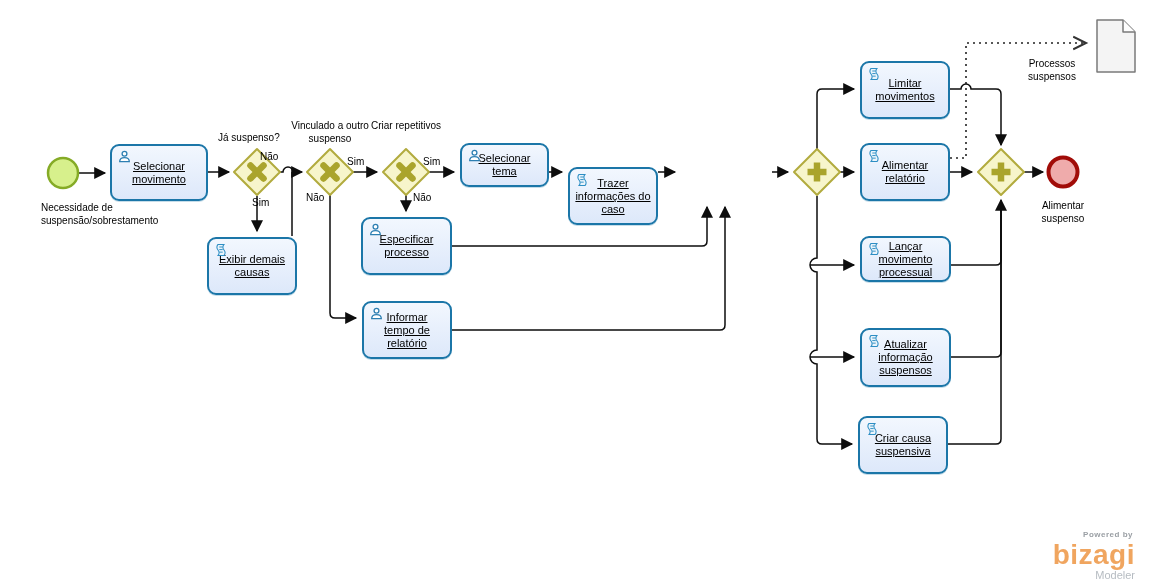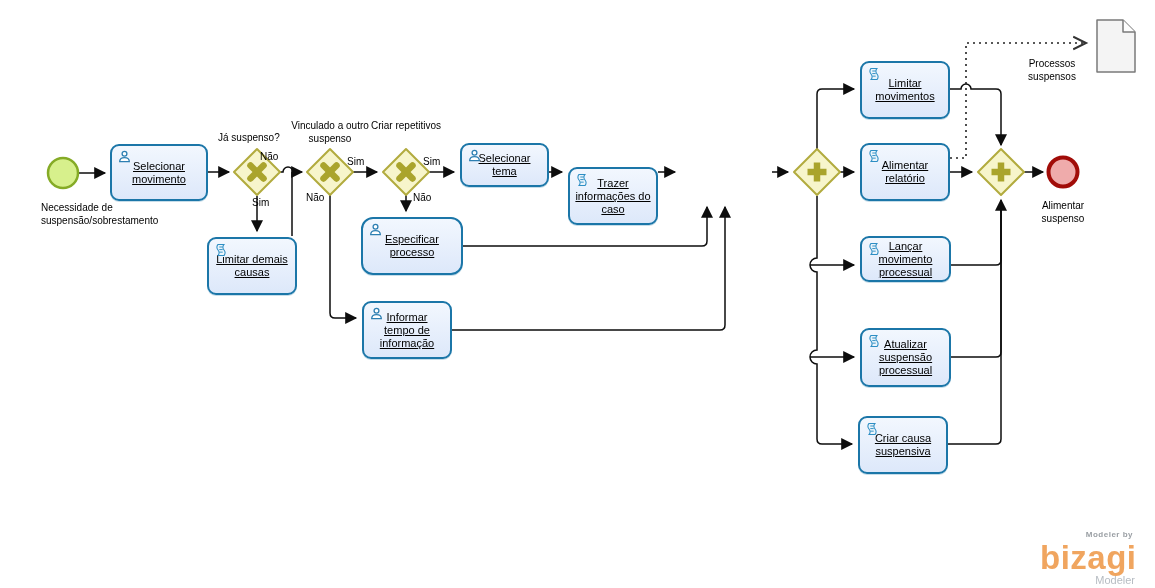--- a/index.html
+++ b/index.html
@@ -16,21 +16,21 @@
     font-size:11px;line-height:13px;text-align:center;
     box-shadow:0 1px 0 rgba(27,118,168,.25);
   }
   .task .tlabel{display:block;max-width:76px;text-decoration:underline;}
   .ticon{position:absolute;top:4px;left:6px;}
   .lbl{position:absolute;font-size:10px;line-height:13px;white-space:nowrap;}
   .wrap{white-space:normal;text-align:center;}
   .leftal{text-align:left;}
   #logo{position:absolute;right:20px;top:531px;width:95px;line-height:1;}
   #logo .pby{font-size:8px;font-weight:bold;color:#9a9fa4;letter-spacing:.5px;text-align:right;margin-right:2px;}
-  #logo .brand{font-size:33px;font-weight:bold;color:#f0a55f;letter-spacing:.5px;margin-top:2px;text-align:right;}
+  #logo .brand{font-size:28px;font-weight:bold;color:#f0a55f;letter-spacing:.5px;margin-top:2px;text-align:right;}
   #logo .prod{font-size:11px;color:#b6bcc2;margin-top:1px;text-align:right;}
 </style>
 </head>
 <body>
 
 <div id="canvas">
 
   <svg id="edges" width="1155" height="588" viewBox="0 0 1155 588">
     <defs>
       <marker id="arr" viewBox="0 0 10 10" refX="9" refY="5" markerWidth="9" markerHeight="8" orient="auto-start-reverse">
@@ -127,37 +127,37 @@
         <path d="M1.8 12.6 q0 -4.4 5.2 -4.4 q5.2 0 5.2 4.4 z" fill="#fff" stroke="#2d7fb2" stroke-width="1.4"></path>
       </svg>
     <span class="tlabel">Selecionar movimento</span>
   </div>
 
   <div class="task" style="left:207px;top:237px;width:90px;height:58px;">
     <svg class="ticon" viewBox="0 0 14 16" width="12" height="14">
         <path d="M3.5 1.5 q-2.6 3.3 0 6.5 q2.6 3.3 0 6.5 h7 q2.6 -3.3 0 -6.5 q-2.6 -3.3 0 -6.5 z" fill="#eaf4fb" stroke="#2d8ec4" stroke-width="1.2"></path>
         <path d="M5 4.5 h4 M5 7.5 h4 M5 10.5 h4" stroke="#2d8ec4" stroke-width="1.1"></path>
       </svg>
-    <span class="tlabel">Limitar demais causas</span>
-  </div>
-
-  <div class="task" style="left:361px;top:217px;width:102px;height:58px;border-radius:12px;">
+    <span class="tlabel">Exibir demais causas</span>
+  </div>
+
+  <div class="task" style="left:361px;top:217px;width:91px;height:58px;">
     <svg class="ticon" viewBox="0 0 14 14" width="13" height="13">
         <circle cx="7" cy="4" r="2.6" fill="#fff" stroke="#2d7fb2" stroke-width="1.4"></circle>
         <path d="M1.8 12.6 q0 -4.4 5.2 -4.4 q5.2 0 5.2 4.4 z" fill="#fff" stroke="#2d7fb2" stroke-width="1.4"></path>
       </svg>
     <span class="tlabel">Especificar processo</span>
   </div>
 
   <div class="task" style="left:362px;top:301px;width:90px;height:58px;">
     <svg class="ticon" viewBox="0 0 14 14" width="13" height="13">
         <circle cx="7" cy="4" r="2.6" fill="#fff" stroke="#2d7fb2" stroke-width="1.4"></circle>
         <path d="M1.8 12.6 q0 -4.4 5.2 -4.4 q5.2 0 5.2 4.4 z" fill="#fff" stroke="#2d7fb2" stroke-width="1.4"></path>
       </svg>
-    <span class="tlabel" style="max-width:60px;">Informar tempo de informação</span>
+    <span class="tlabel" style="max-width:60px;">Informar tempo de relatório</span>
   </div>
 
   <div class="task" style="left:460px;top:143px;width:89px;height:44px;">
     <svg class="ticon" viewBox="0 0 14 14" width="13" height="13">
         <circle cx="7" cy="4" r="2.6" fill="#fff" stroke="#2d7fb2" stroke-width="1.4"></circle>
         <path d="M1.8 12.6 q0 -4.4 5.2 -4.4 q5.2 0 5.2 4.4 z" fill="#fff" stroke="#2d7fb2" stroke-width="1.4"></path>
       </svg>
     <span class="tlabel" style="max-width:62px;">Selecionar tema</span>
   </div>
 
@@ -192,21 +192,21 @@
         <path d="M5 4.5 h4 M5 7.5 h4 M5 10.5 h4" stroke="#2d8ec4" stroke-width="1.1"></path>
       </svg>
     <span class="tlabel">Lançar movimento processual</span>
   </div>
 
   <div class="task" style="left:860px;top:328px;width:91px;height:59px;">
     <svg class="ticon" viewBox="0 0 14 16" width="12" height="14">
         <path d="M3.5 1.5 q-2.6 3.3 0 6.5 q2.6 3.3 0 6.5 h7 q2.6 -3.3 0 -6.5 q-2.6 -3.3 0 -6.5 z" fill="#eaf4fb" stroke="#2d8ec4" stroke-width="1.2"></path>
         <path d="M5 4.5 h4 M5 7.5 h4 M5 10.5 h4" stroke="#2d8ec4" stroke-width="1.1"></path>
       </svg>
-    <span class="tlabel">Atualizar suspensão processual</span>
+    <span class="tlabel">Atualizar informação suspensos</span>
   </div>
 
   <div class="task" style="left:858px;top:416px;width:90px;height:58px;">
     <svg class="ticon" viewBox="0 0 14 16" width="12" height="14">
         <path d="M3.5 1.5 q-2.6 3.3 0 6.5 q2.6 3.3 0 6.5 h7 q2.6 -3.3 0 -6.5 q-2.6 -3.3 0 -6.5 z" fill="#eaf4fb" stroke="#2d8ec4" stroke-width="1.2"></path>
         <path d="M5 4.5 h4 M5 7.5 h4 M5 10.5 h4" stroke="#2d8ec4" stroke-width="1.1"></path>
       </svg>
     <span class="tlabel">Criar causa suspensiva</span>
   </div>
 
@@ -222,18 +222,18 @@
 
   <div class="lbl wrap" style="left:364px;top:119px;width:84px;">Criar repetitivos</div>
   <div class="lbl" style="left:423px;top:155px;">Sim</div>
   <div class="lbl" style="left:413px;top:191px;">Não</div>
 
   <div class="lbl wrap" style="left:1016px;top:57px;width:72px;">Processos suspensos</div>
 
   <div class="lbl wrap" style="left:1031px;top:199px;width:64px;">Alimentar suspenso</div>
 
   <div id="logo">
-    <div class="pby">Modeler by</div>
+    <div class="pby">Powered by</div>
     <div class="brand">bizagi</div>
     <div class="prod">Modeler</div>
   </div>
 
 </div>
 
 </body></html>

